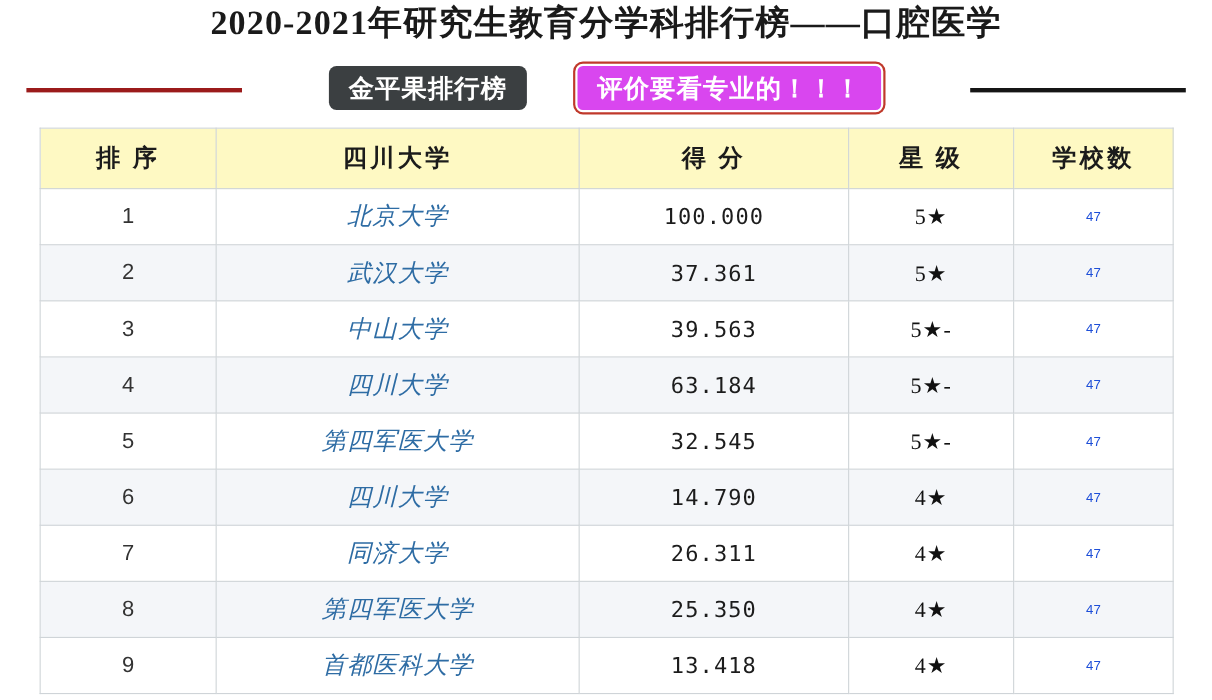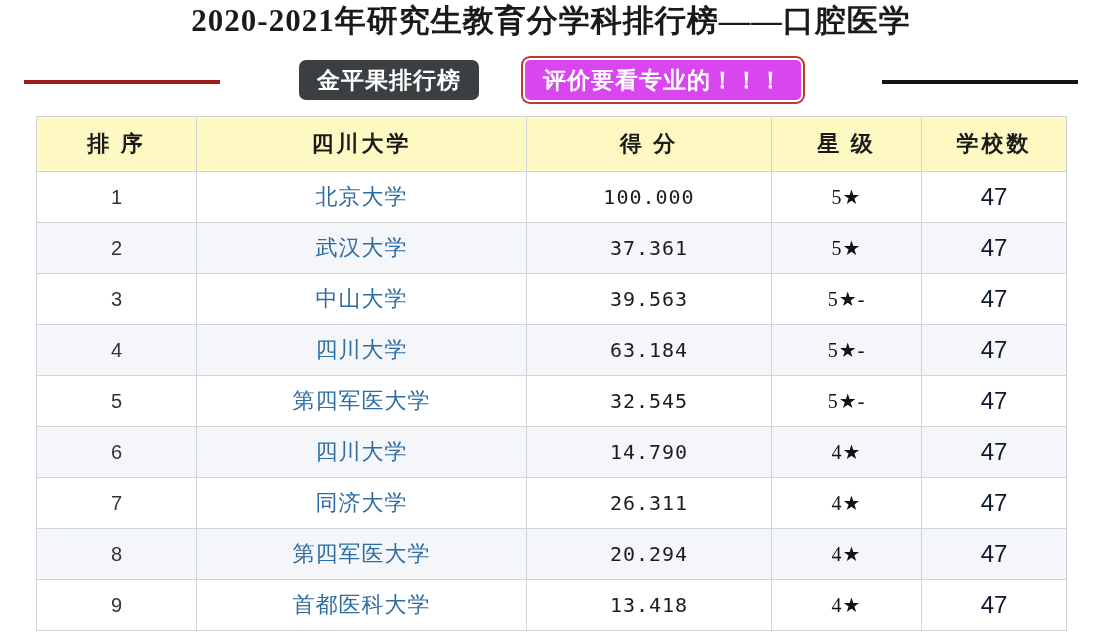--- a/index.html
+++ b/index.html
@@ -103,24 +103,24 @@
     font-weight: bold;
     font-size: 22px;
     letter-spacing: 3px;
     color: #1b1b1b;
     height: 52px;
   }
   tbody tr:nth-child(odd) td  { background: #ffffff; }
   tbody tr:nth-child(even) td { background: #f4f6f9; }
 
   td.rank  { font-family: "Liberation Sans", sans-serif; font-size: 20px; color: #333; }
-  td.name  { color: #2e6ca4; font-size: 22px; letter-spacing: 1px; }
+  td.name  { color: #2e6ca4; font-size: 22px; letter-spacing: 1px; font-style: italic; }
   td.score { font-family: "DejaVu Sans Mono", monospace; font-size: 20px; color: #1c1c1c; letter-spacing: 1px; margin-top: 33px; }
   td.star  { font-size: 20px; color: #111; letter-spacing: 1px; }
-  td.count { font-family: "Liberation Sans", sans-serif; font-size: 24px; color: #0f172a; }
+  td.count { font-family: "Liberation Sans", sans-serif; font-size: 12px; color: #1d4ed8; }
 </style>
 </head>
 <body>
 
 <div class="page">
 
   <div class="title">2020-2021年研究生教育分学科排行榜——口腔医学</div>
 
   <div class="badge-row">
     <div class="rule left"></div>
@@ -193,21 +193,21 @@
         <tr>
           <td class="rank">7</td>
           <td class="name">同济大学</td>
           <td class="score">26.311</td>
           <td class="star">4★</td>
           <td class="count">47</td>
         </tr>
         <tr>
           <td class="rank">8</td>
           <td class="name">第四军医大学</td>
-          <td class="score">20.294</td>
+          <td class="score">25.350</td>
           <td class="star">4★</td>
           <td class="count">47</td>
         </tr>
         <tr>
           <td class="rank">9</td>
           <td class="name">首都医科大学</td>
           <td class="score">13.418</td>
           <td class="star">4★</td>
           <td class="count">47</td>
         </tr>

